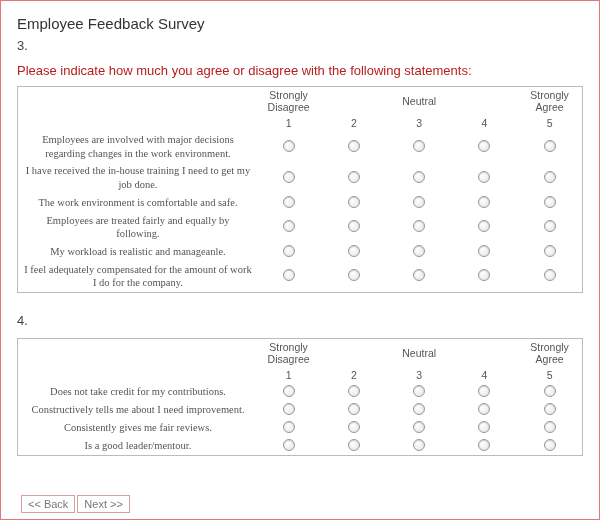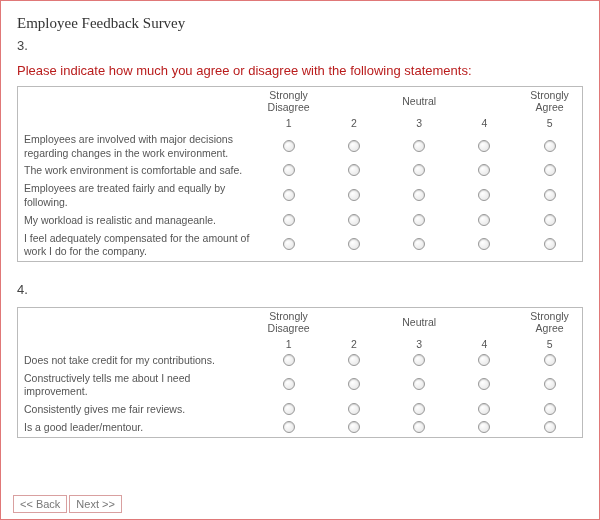--- a/index.html
+++ b/index.html
@@ -17,21 +17,20 @@
     background: #fff;
     border: 1px solid #e07878;
     padding: 14px 16px 8px 16px;
     position: relative;
   }
   .title {
     font-size: 15px;
     color: #333;
     margin: 0 0 2px 0;
     font-weight: normal;
-    font-family: Liberation Serif, serif;
   }
   .qnum {
     font-size: 13px;
     color: #444;
     margin: 6px 0 10px 0;
   }
   .prompt {
     font-size: 13px;
     color: #b91c1c;
     margin: 0 0 8px 0;
@@ -44,39 +43,40 @@
   }
   table.matrix th, table.matrix td {
     font-size: 10.5px;
     color: #555;
     font-weight: normal;
     padding: 2px 4px;
     vertical-align: middle;
   }
   table.matrix th { }
   table.matrix td.statement {
-    text-align: left;
+    text-align: center;
     padding-left: 6px;
     line-height: 1.3;
+    font-family: Liberation Serif, serif;
   }
   table.matrix td.cell { text-align: center; }
   col.stmt { width: 230px; }
   col.opt  { width: 63px; }
   .radio {
     display: inline-block;
     width: 12px; height: 12px;
     border: 1px solid #999;
     border-radius: 50%;
     background: radial-gradient(circle at 35% 35%, #fff 0%, #eee 60%, #ddd 100%);
     box-shadow: inset 0 1px 1px rgba(0,0,0,0.15);
   }
   .spacer { height: 14px; }
   .nav {
     position: absolute;
-    left: 12px;
+    left: 20px;
     bottom: 6px;
   }
   .nav button {
     font-size: 11px;
     color: #777;
     background: #fff;
     border: 1px solid #d9a0a0;
     padding: 2px 6px;
     margin-right: 2px;
     cursor: pointer;
@@ -124,20 +124,28 @@
     <tbody>
       <tr>
         <td class="statement">Employees are involved with major decisions regarding changes in the work environment.</td>
         <td class="cell"><span class="radio"></span></td>
         <td class="cell"><span class="radio"></span></td>
         <td class="cell"><span class="radio"></span></td>
         <td class="cell"><span class="radio"></span></td>
         <td class="cell"><span class="radio"></span></td>
       </tr>
       <tr>
+        <td class="statement">I have received the in-house training I need to get my job done.</td>
+        <td class="cell"><span class="radio"></span></td>
+        <td class="cell"><span class="radio"></span></td>
+        <td class="cell"><span class="radio"></span></td>
+        <td class="cell"><span class="radio"></span></td>
+        <td class="cell"><span class="radio"></span></td>
+      </tr>
+      <tr>
         <td class="statement">The work environment is comfortable and safe.</td>
         <td class="cell"><span class="radio"></span></td>
         <td class="cell"><span class="radio"></span></td>
         <td class="cell"><span class="radio"></span></td>
         <td class="cell"><span class="radio"></span></td>
         <td class="cell"><span class="radio"></span></td>
       </tr>
       <tr>
         <td class="statement">Employees are treated fairly and equally by following.</td>
         <td class="cell"><span class="radio"></span></td>

